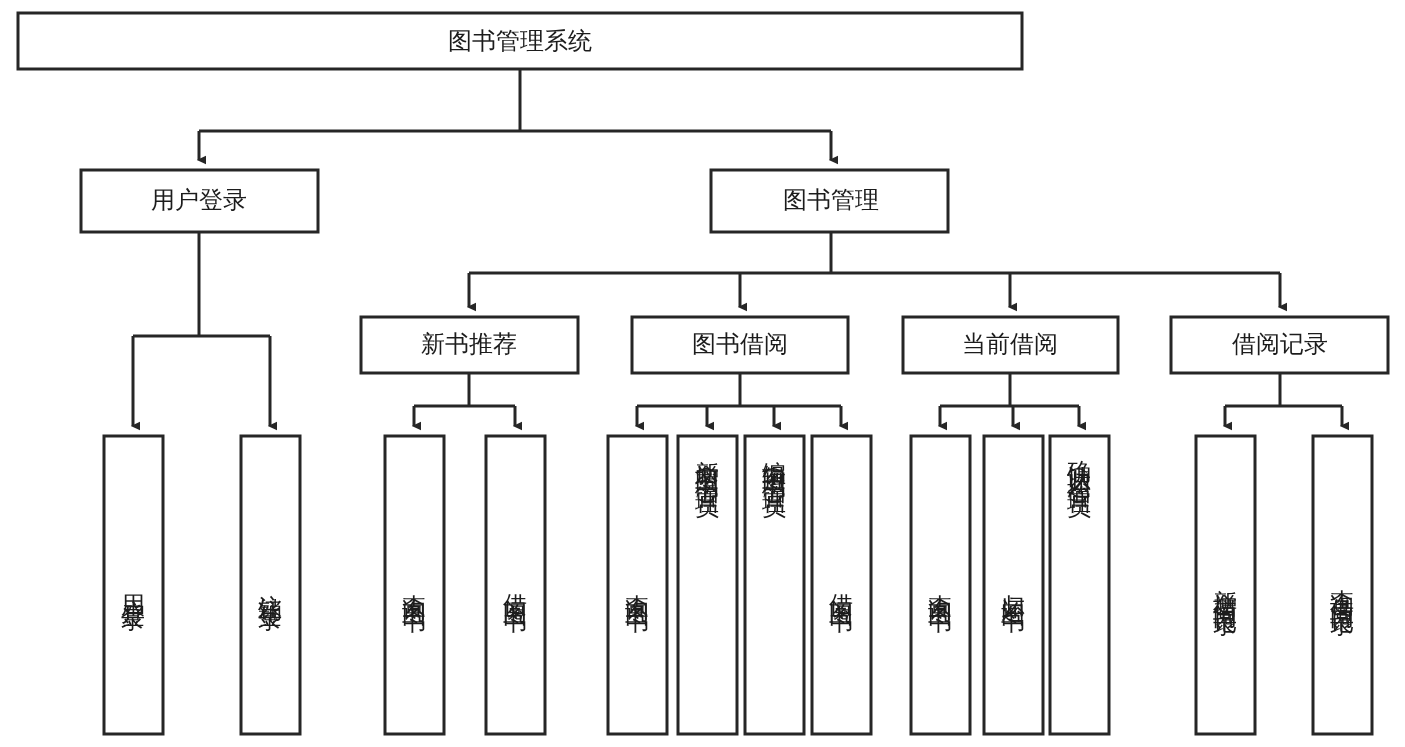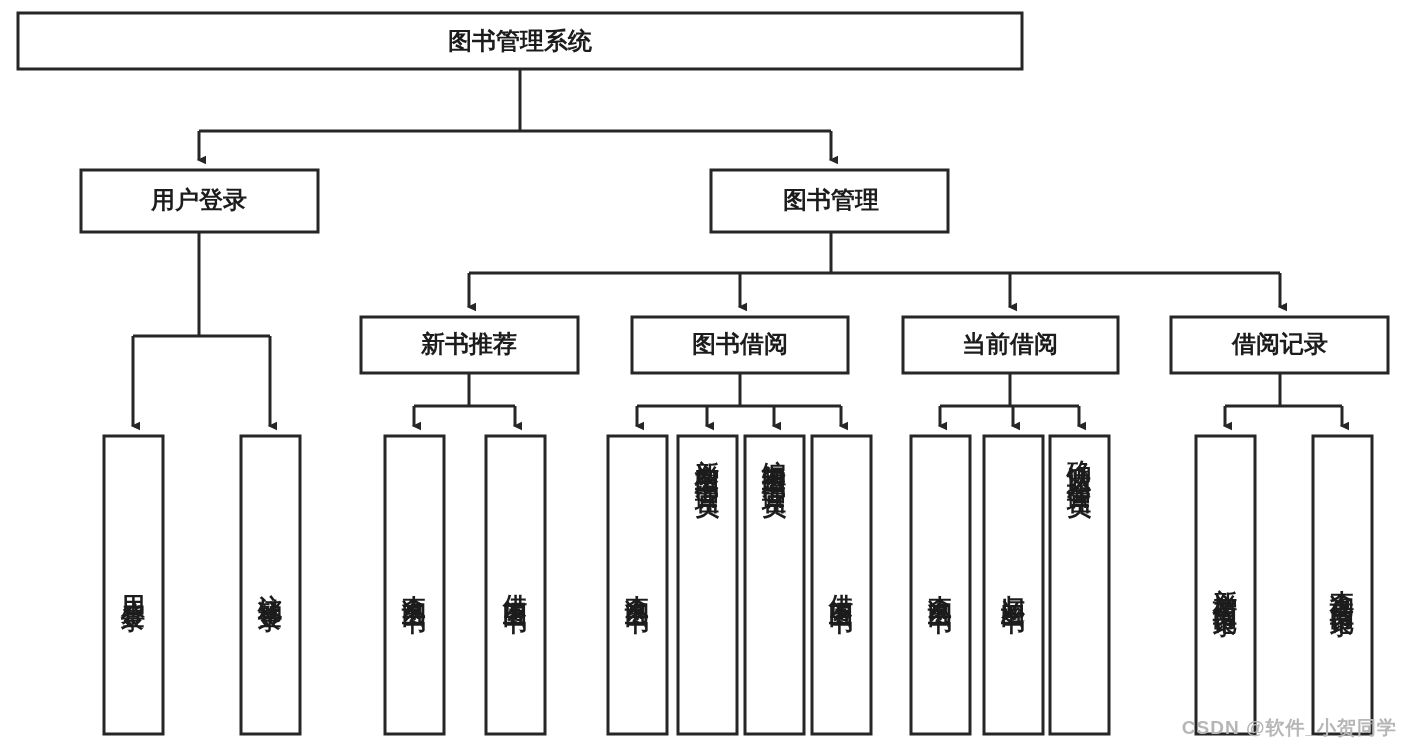--- a/index.html
+++ b/index.html
@@ -11,21 +11,20 @@
     width: 1405px;
     height: 747px;
     font-family: "Liberation Sans", "DejaVu Sans", sans-serif;
     overflow: hidden;
   }
   #diagram-root {
     position: relative;
     width: 1405px;
     height: 747px;
     background: #ffffff;
-    font-weight: bold;
   }
   svg#tree-svg {
     position: absolute;
     left: 0;
     top: 0;
     width: 1405px;
     height: 747px;
   }
   .node-box {
     fill: #ffffff;
@@ -187,14 +186,13 @@
   <div class="leaf-label" style="left:608px; top:436px; width:59px; height:298px; justify-content:center; display:flex; align-items:center;">查询图书</div>
   <div class="leaf-label" style="left:678px; top:441px; width:59px; height:288px; justify-content:flex-start; display:flex; align-items:center;">新增图书（管理员）</div>
   <div class="leaf-label" style="left:745px; top:441px; width:59px; height:288px; justify-content:flex-start; display:flex; align-items:center;">编辑图书（管理员）</div>
   <div class="leaf-label" style="left:812px; top:436px; width:59px; height:298px; justify-content:center; display:flex; align-items:center;">借阅图书</div>
   <div class="leaf-label" style="left:911px; top:436px; width:59px; height:298px; justify-content:center; display:flex; align-items:center;">查询图书</div>
   <div class="leaf-label" style="left:984px; top:436px; width:59px; height:298px; justify-content:center; display:flex; align-items:center;">归还图书</div>
   <div class="leaf-label" style="left:1050px; top:441px; width:59px; height:288px; justify-content:flex-start; display:flex; align-items:center;">确认归还（管理员）</div>
   <div class="leaf-label" style="left:1196px; top:436px; width:59px; height:298px; justify-content:center; display:flex; align-items:center;">新增借阅记录</div>
   <div class="leaf-label" style="left:1313px; top:436px; width:59px; height:298px; justify-content:center; display:flex; align-items:center;">查询借阅记录</div>
 
-  <div class="watermark">CSDN @软件_小贺同学</div>
 </div>
 
 </body></html>

